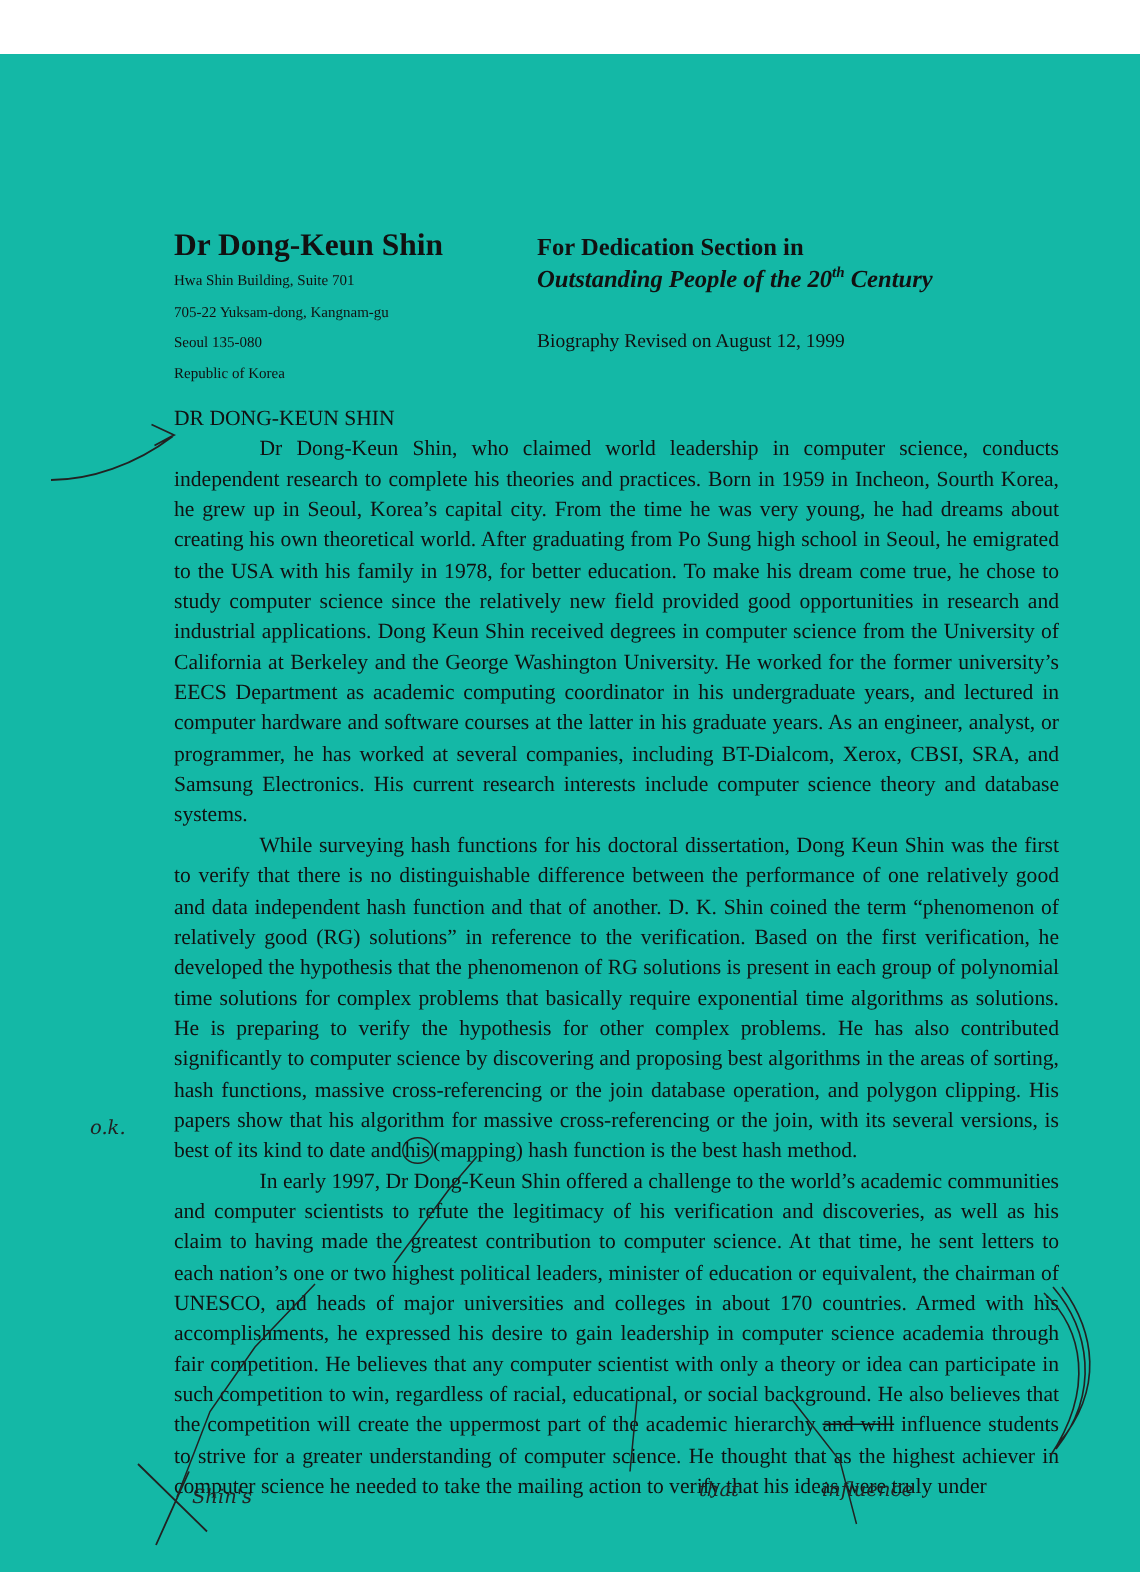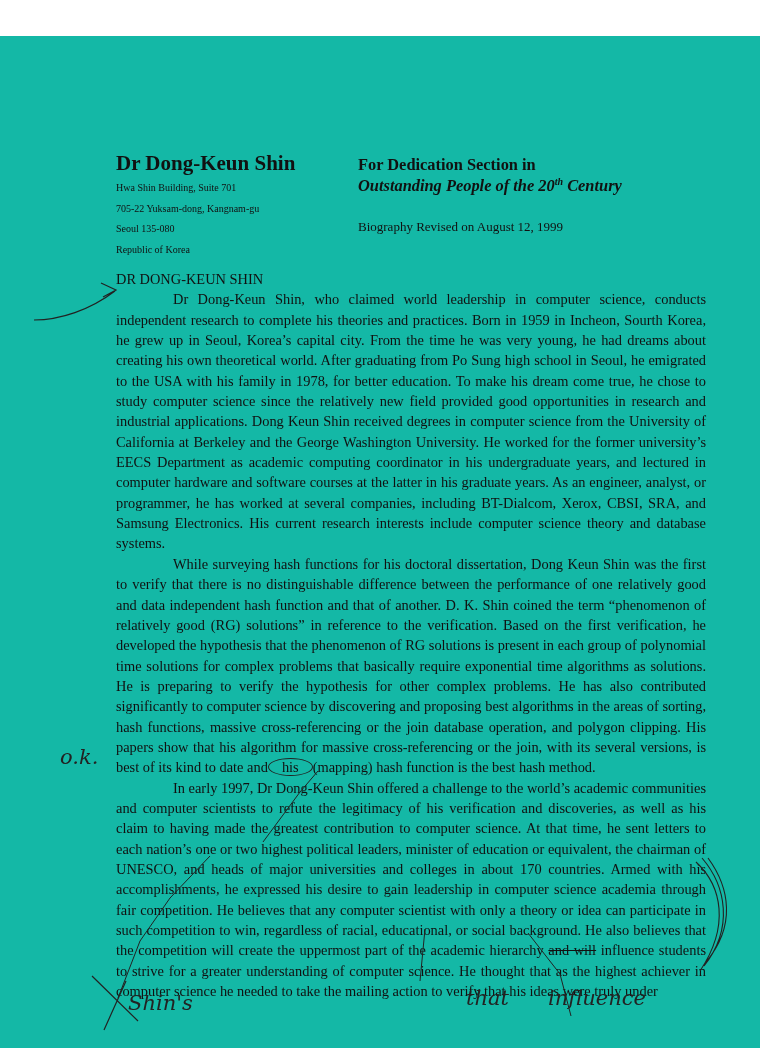--- a/index.html
+++ b/index.html
@@ -14,26 +14,26 @@
   .ded { font-weight: bold; font-size: 16.4px; line-height: 20.5px; white-space: nowrap; }
   .ded.first { margin-top: 5px; }
   .ded.ital { font-style: italic; }
   .ded sup { font-size: 10px; line-height: 0; }
   .revised { font-size: 13px; line-height: 20.5px; margin-top: 20.5px; white-space: nowrap; }
 
   .body { position: absolute; left: 116px; top: 233px; width: 590px;
           font-size: 14.4px; line-height: 20.35px; }
   .heading { white-space: nowrap; }
   .body p { margin: 0; text-align: justify; text-indent: 57px; }
-  .circled { border: 1px solid #222; border-radius: 50%; padding: 0 13px; }
+  .circled { border: 1px solid #222; border-radius: 50%; padding: 0 1px; }
   .struck { text-decoration: line-through; }
 
   .marks { position: absolute; left: 0; top: 0; width: 760px; height: 1048px; pointer-events: none; }
   .hand { position: absolute; font-family: "DejaVu Serif", serif; font-style: italic;
-          font-size: 21px; color: #222; }
+          font-size: 13px; color: #222; }
 </style>
 </head>
 <body>
 
 <div class="page">
 
   <div class="hdr-left">
     <div class="name">Dr Dong-Keun Shin</div>
     <div class="addr">Hwa Shin Building, Suite 701</div>
     <div class="addr">705-22 Yuksam-dong, Kangnam-gu</div>

